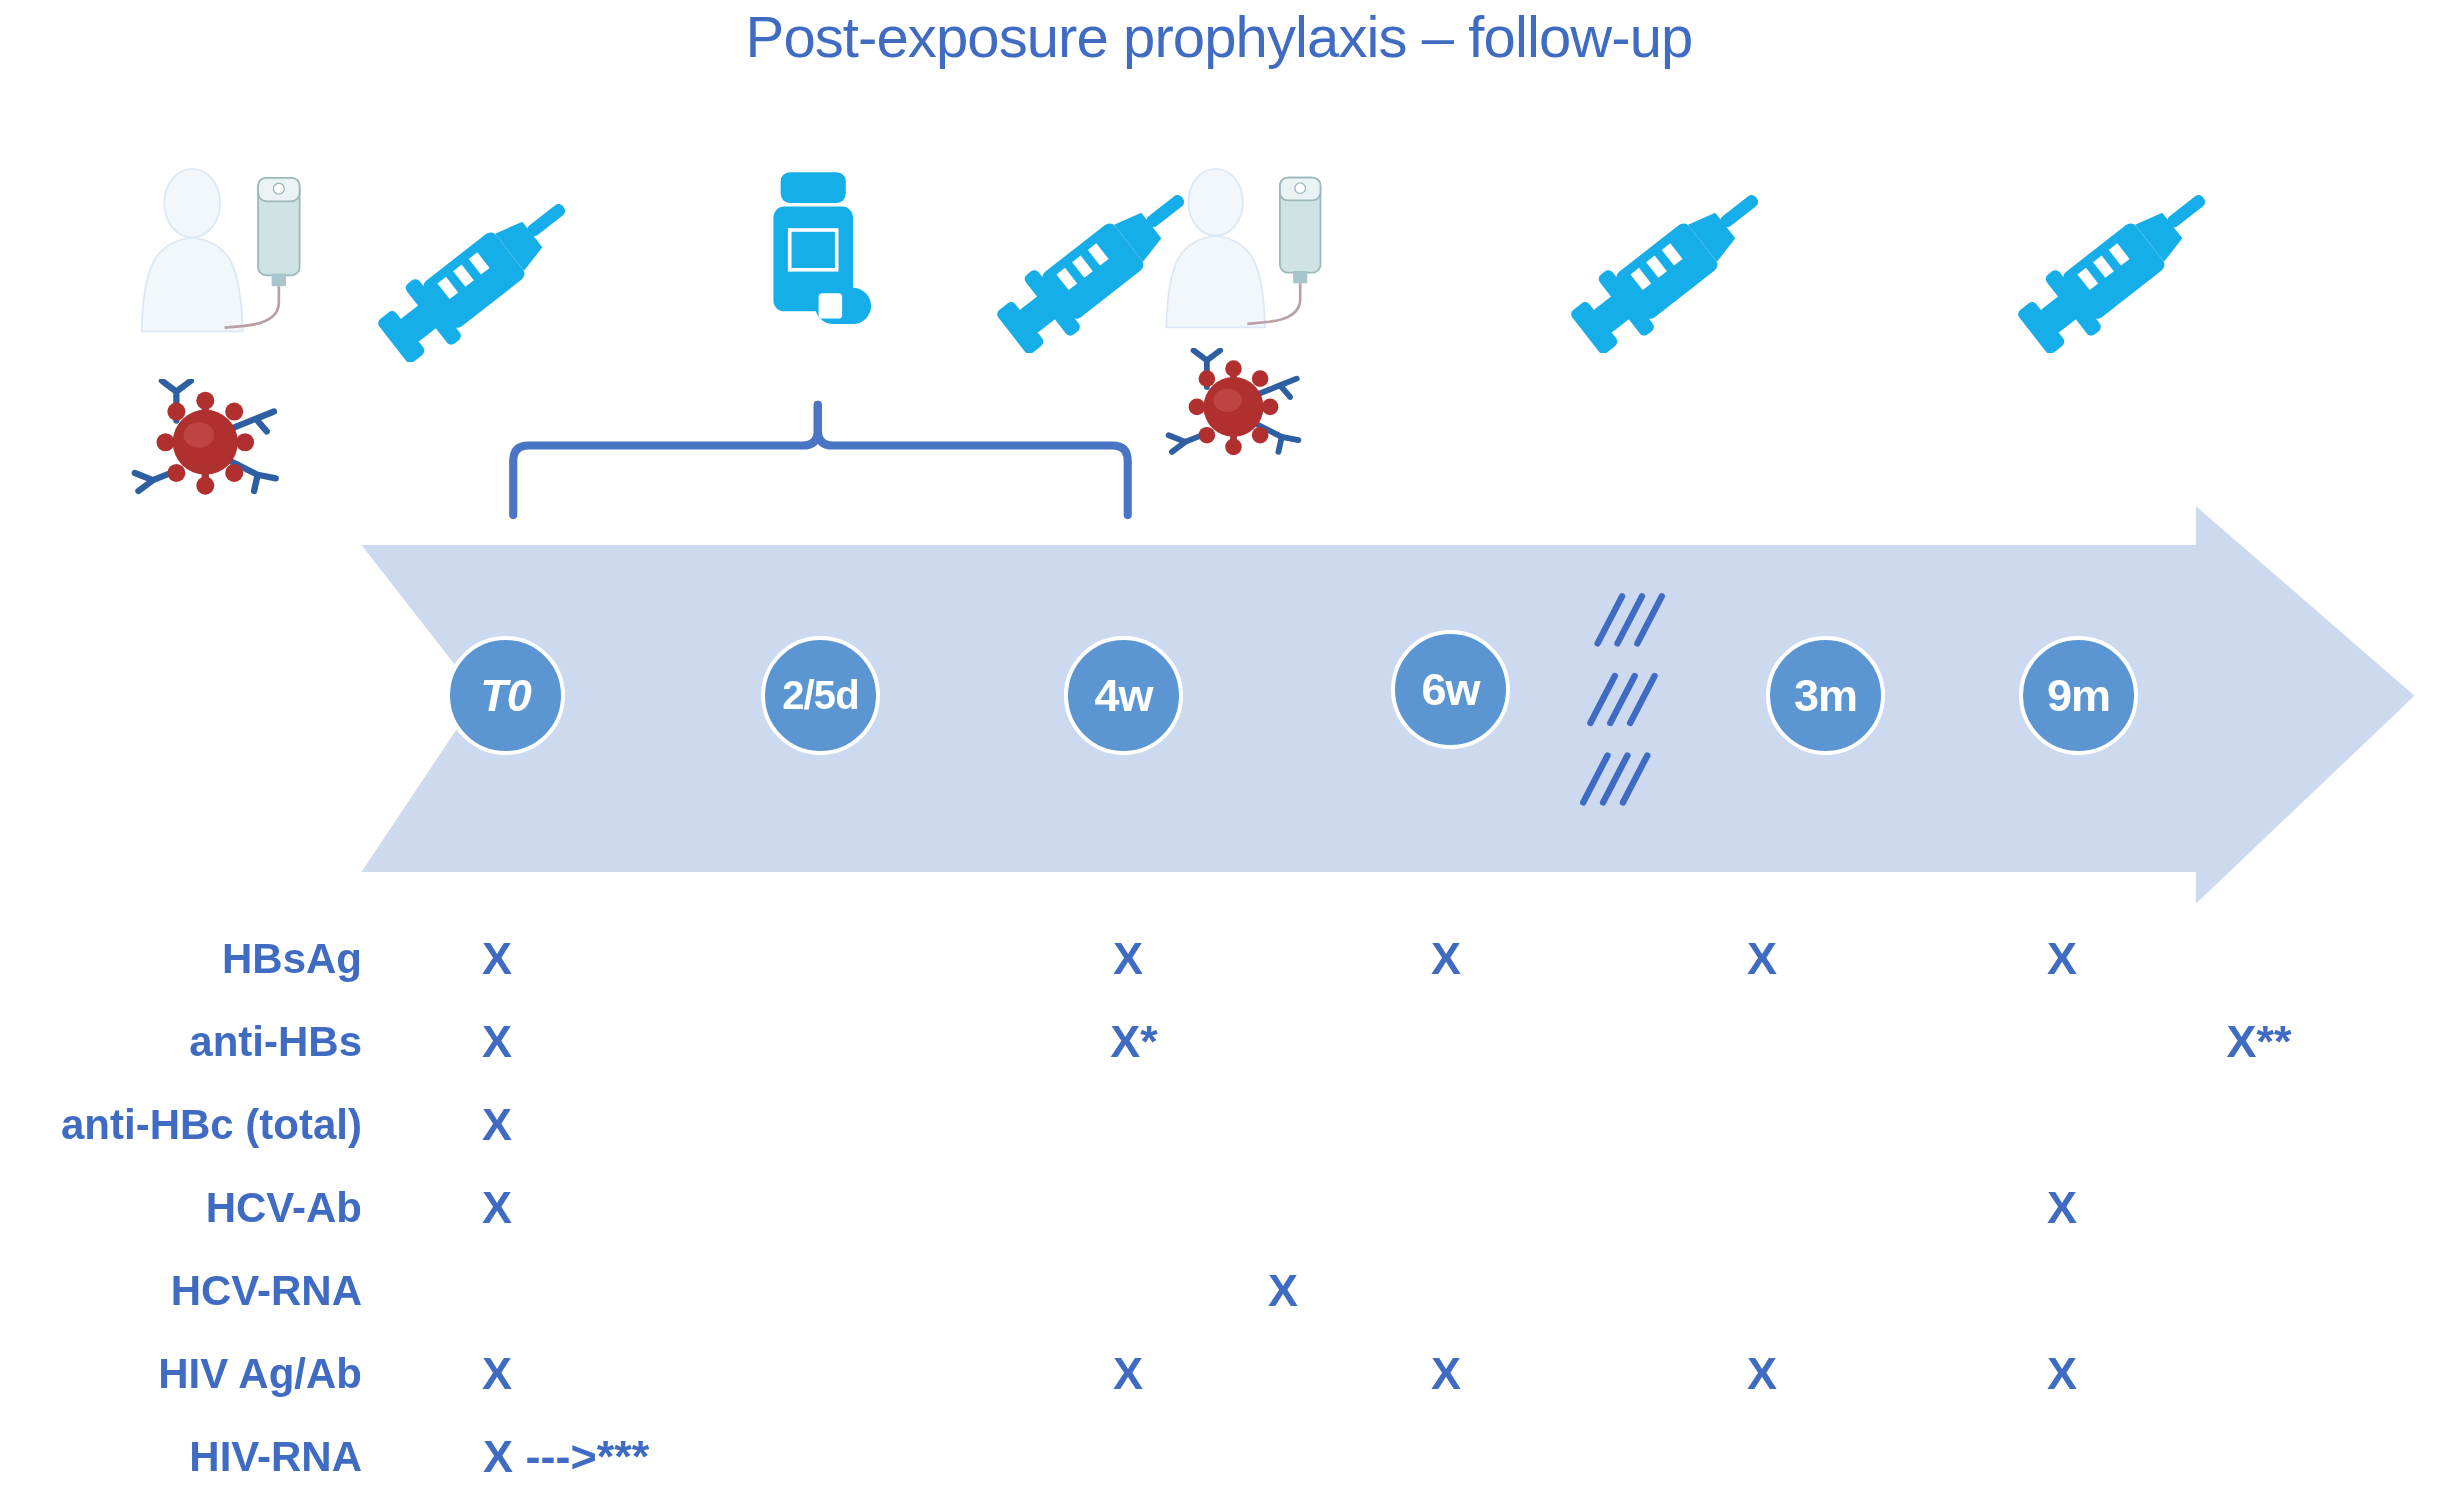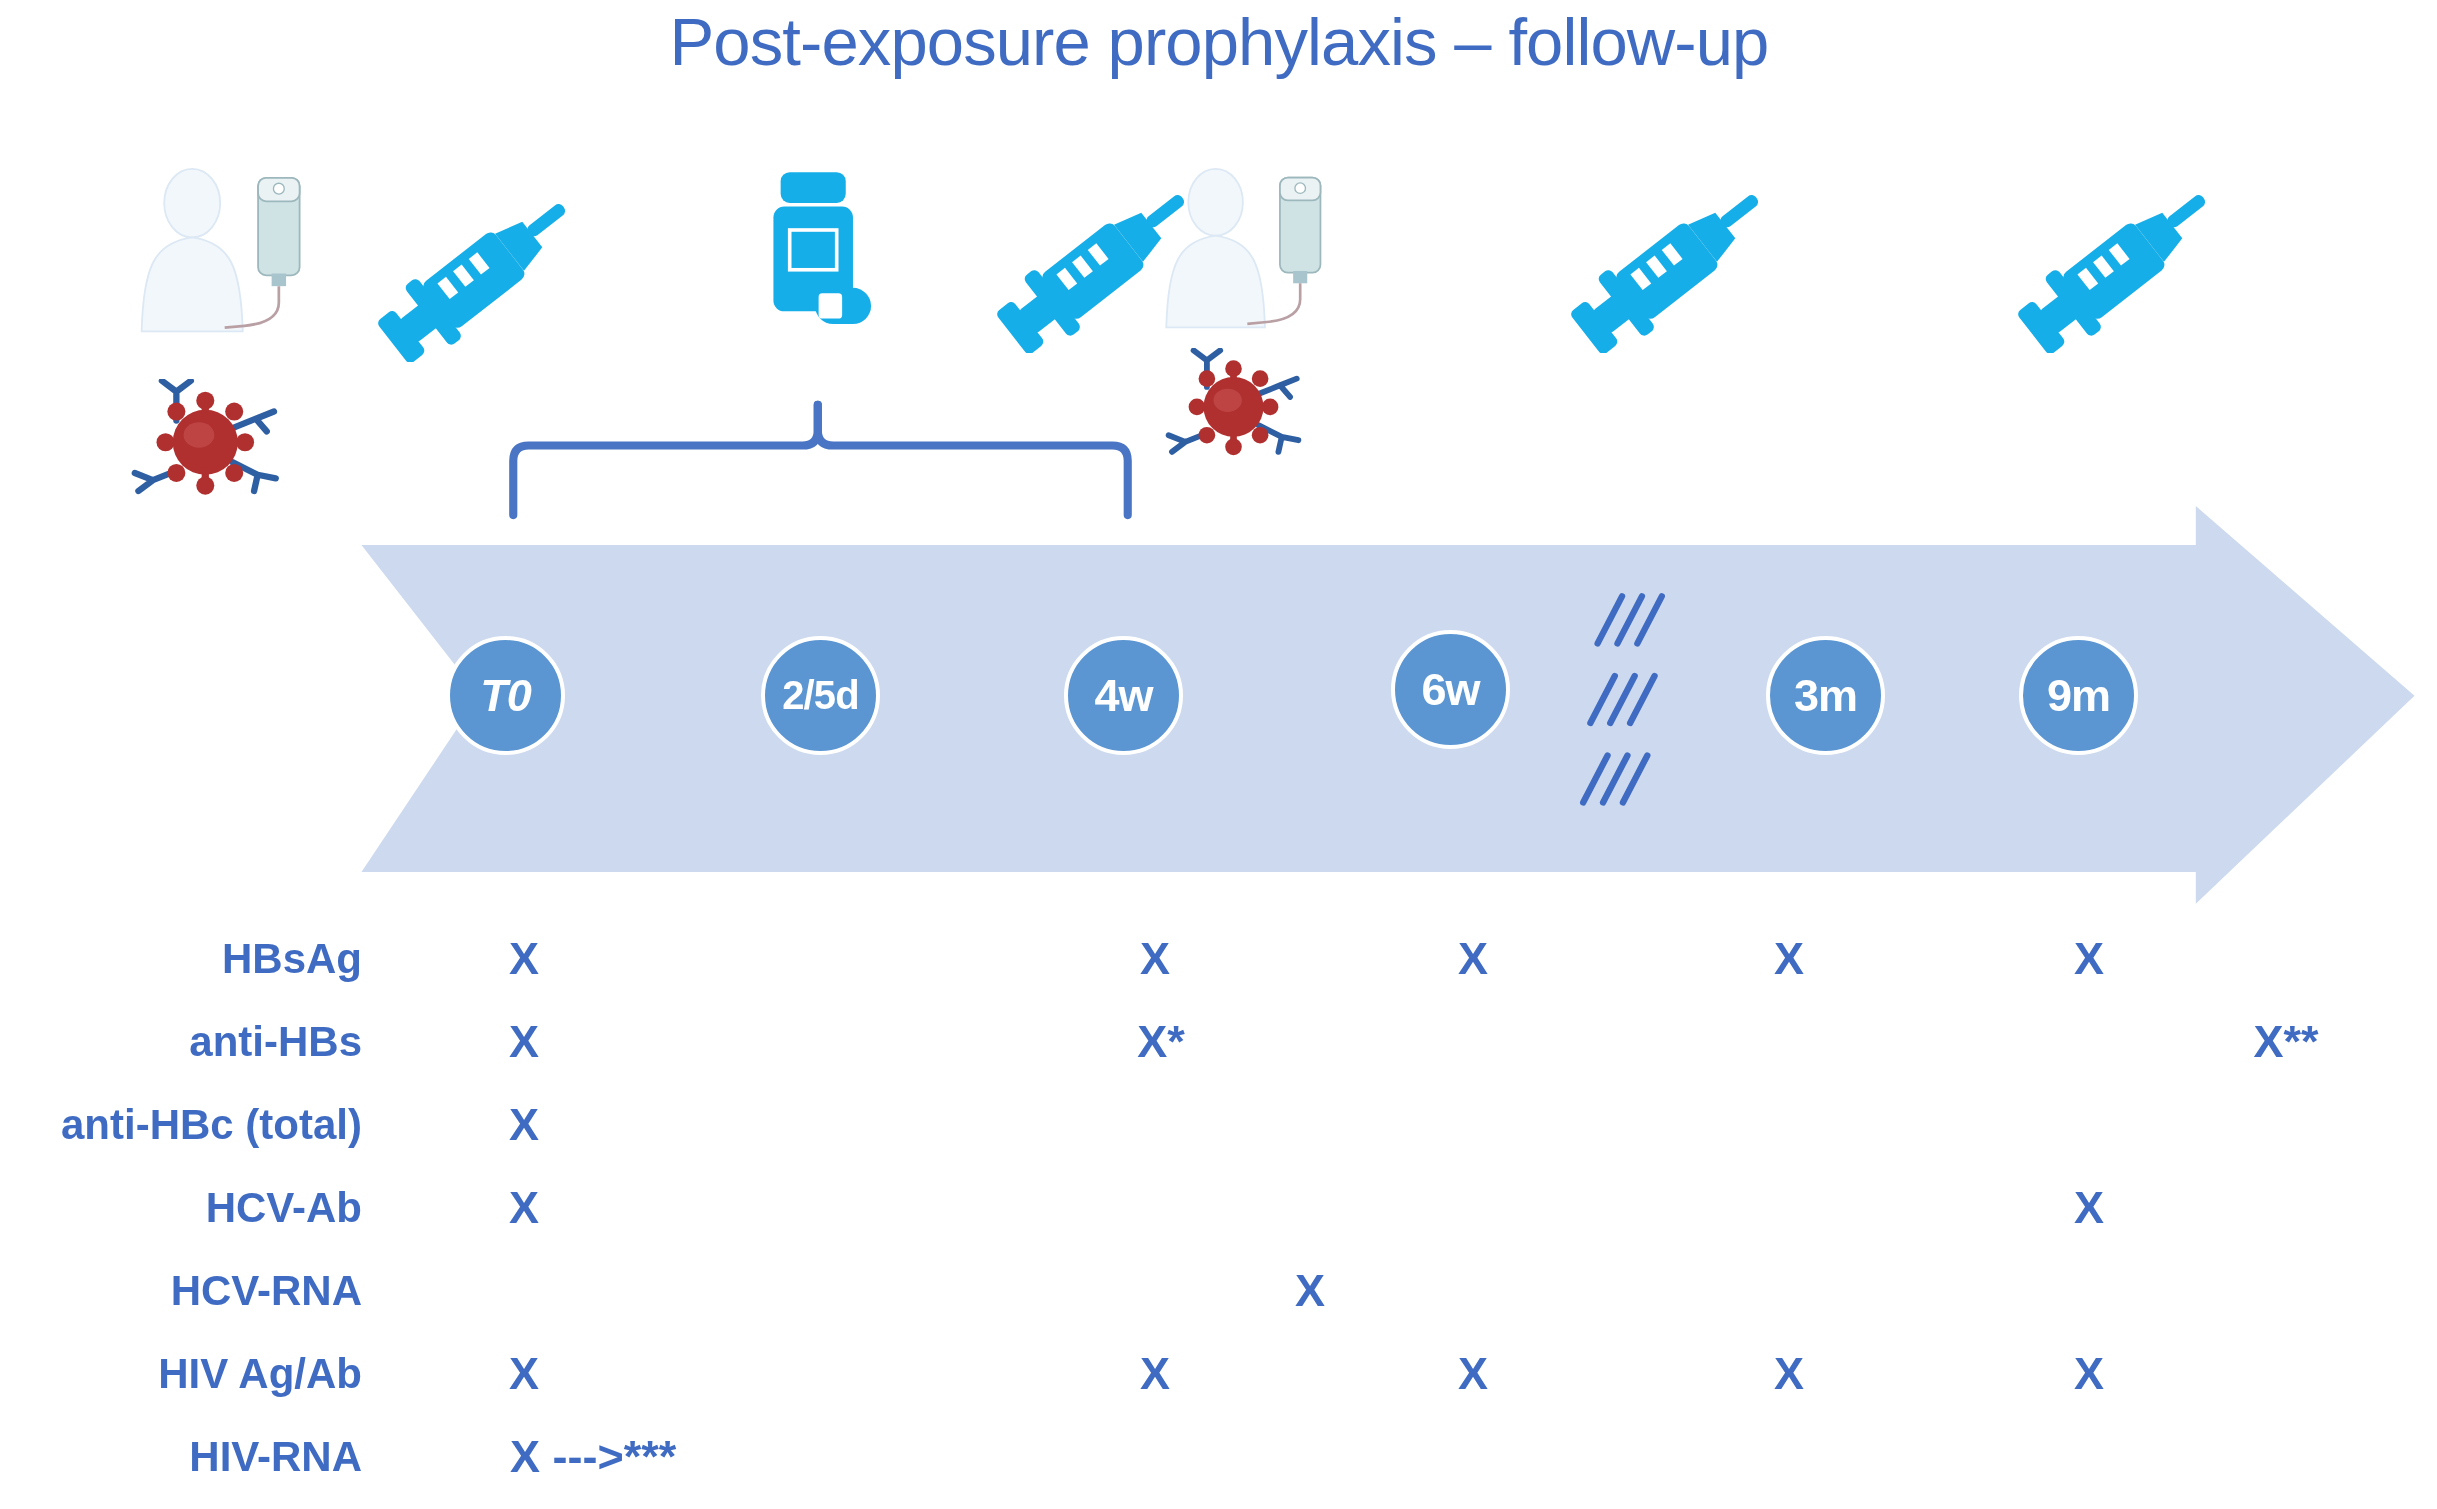--- a/index.html
+++ b/index.html
@@ -7,42 +7,42 @@
     width:2438px;height:1510px;position:relative;background:#ffffff;
     font-family:"Liberation Sans","DejaVu Sans",sans-serif;
     overflow:hidden;
   }
   #stage{position:absolute;left:0;top:0;width:2438px;height:1510px;}
 
   
   .title{
     position:absolute;left:0;top:7.2px;width:2438px;
     text-align:center;
-    font-size:67px;line-height:1.05;
+    font-size:58px;line-height:1.05;
     color:#3f6cc2;font-weight:400;letter-spacing:-0.9px;
   }
 
   
   .band-svg{position:absolute;left:0;top:0;width:2438px;height:1510px;pointer-events:none;}
 
   .node{
     position:absolute;width:119px;height:119px;border-radius:50%;
     background:#5b96d2;border:4.5px solid #ffffff;
     box-sizing:border-box;
     display:flex;align-items:center;justify-content:center;
     color:#ffffff;font-size:45px;font-weight:700;letter-spacing:-0.9px;
   }
   .node.small{font-size:40px;}
 
   
   .icon-wrap{position:absolute;}
 
   
   .matrix{position:absolute;left:0;top:931px;width:2438px;}
-  .row{position:relative;height:83px;margin-left:27px;}
+  .row{position:relative;height:83px;}
   .row-label{
     position:absolute;right:2078px;top:0;
     width:0;white-space:nowrap;
     color:#3f6cc2;font-size:42px;font-weight:700;
     text-align:right;line-height:56px;
   }
   .row-label span{position:absolute;right:0;top:0;white-space:nowrap;}
   .mark{
     position:absolute;top:0;
     color:#3f6cc2;font-size:45px;font-weight:700;

